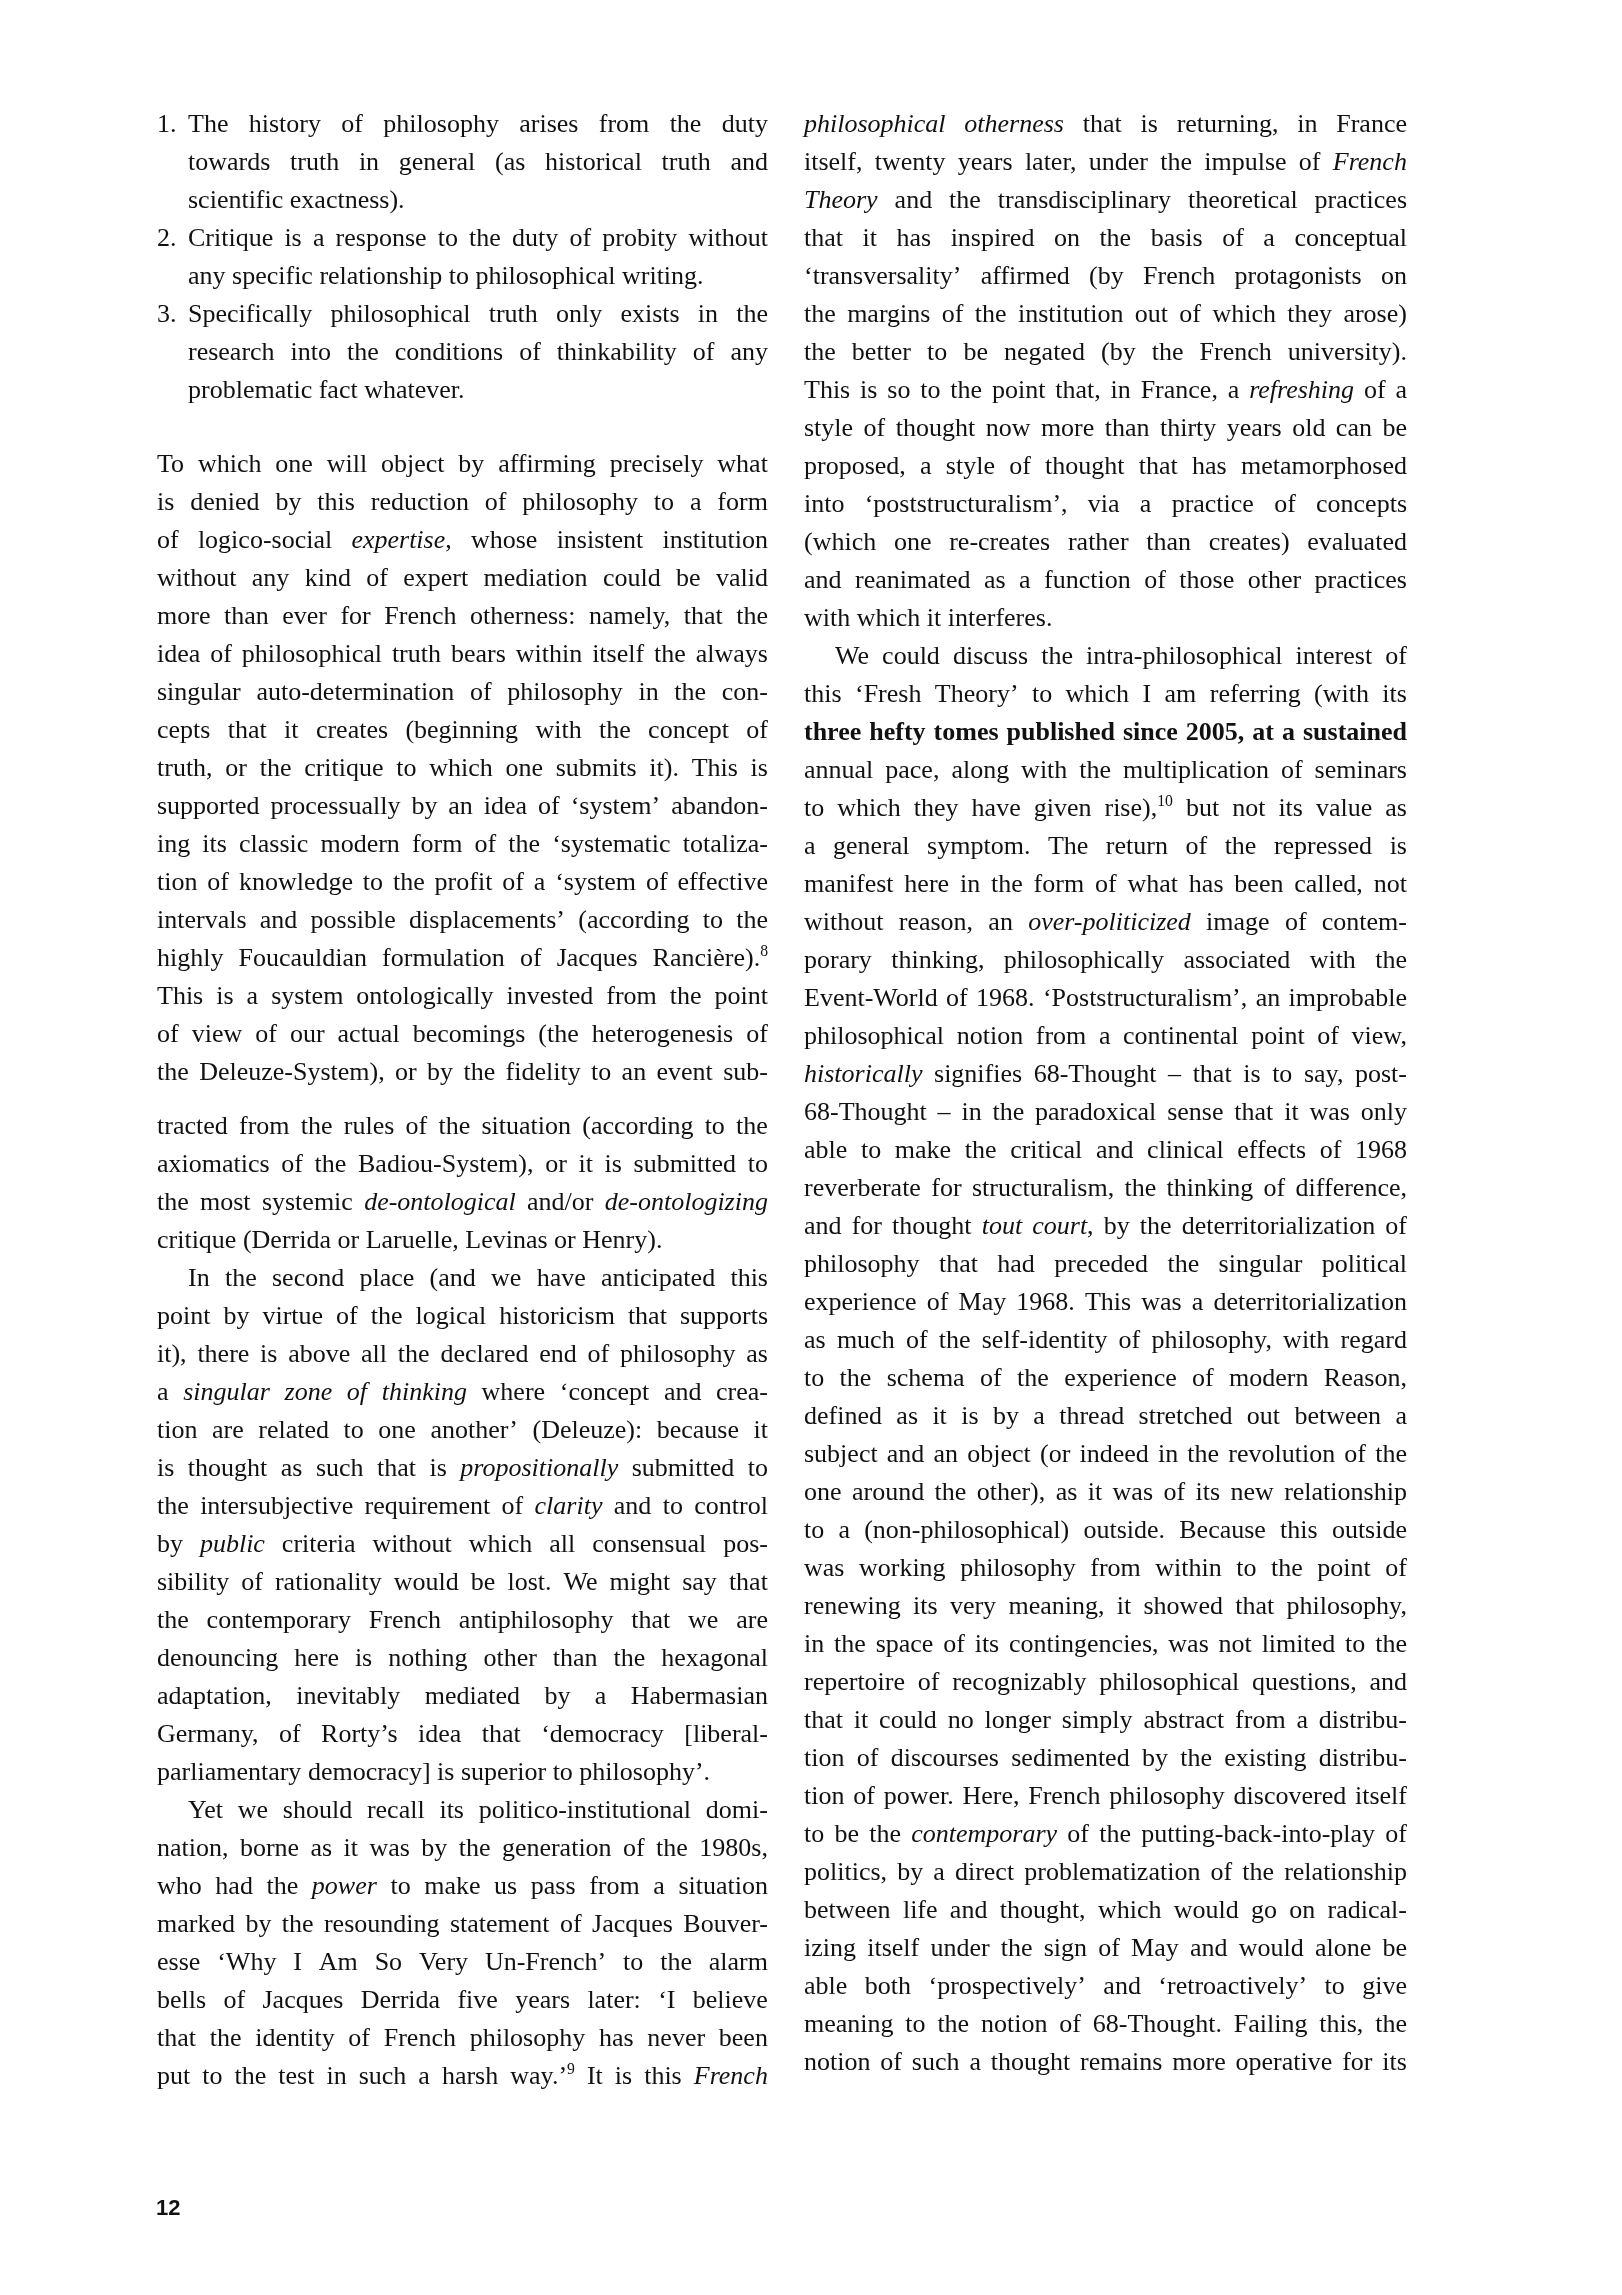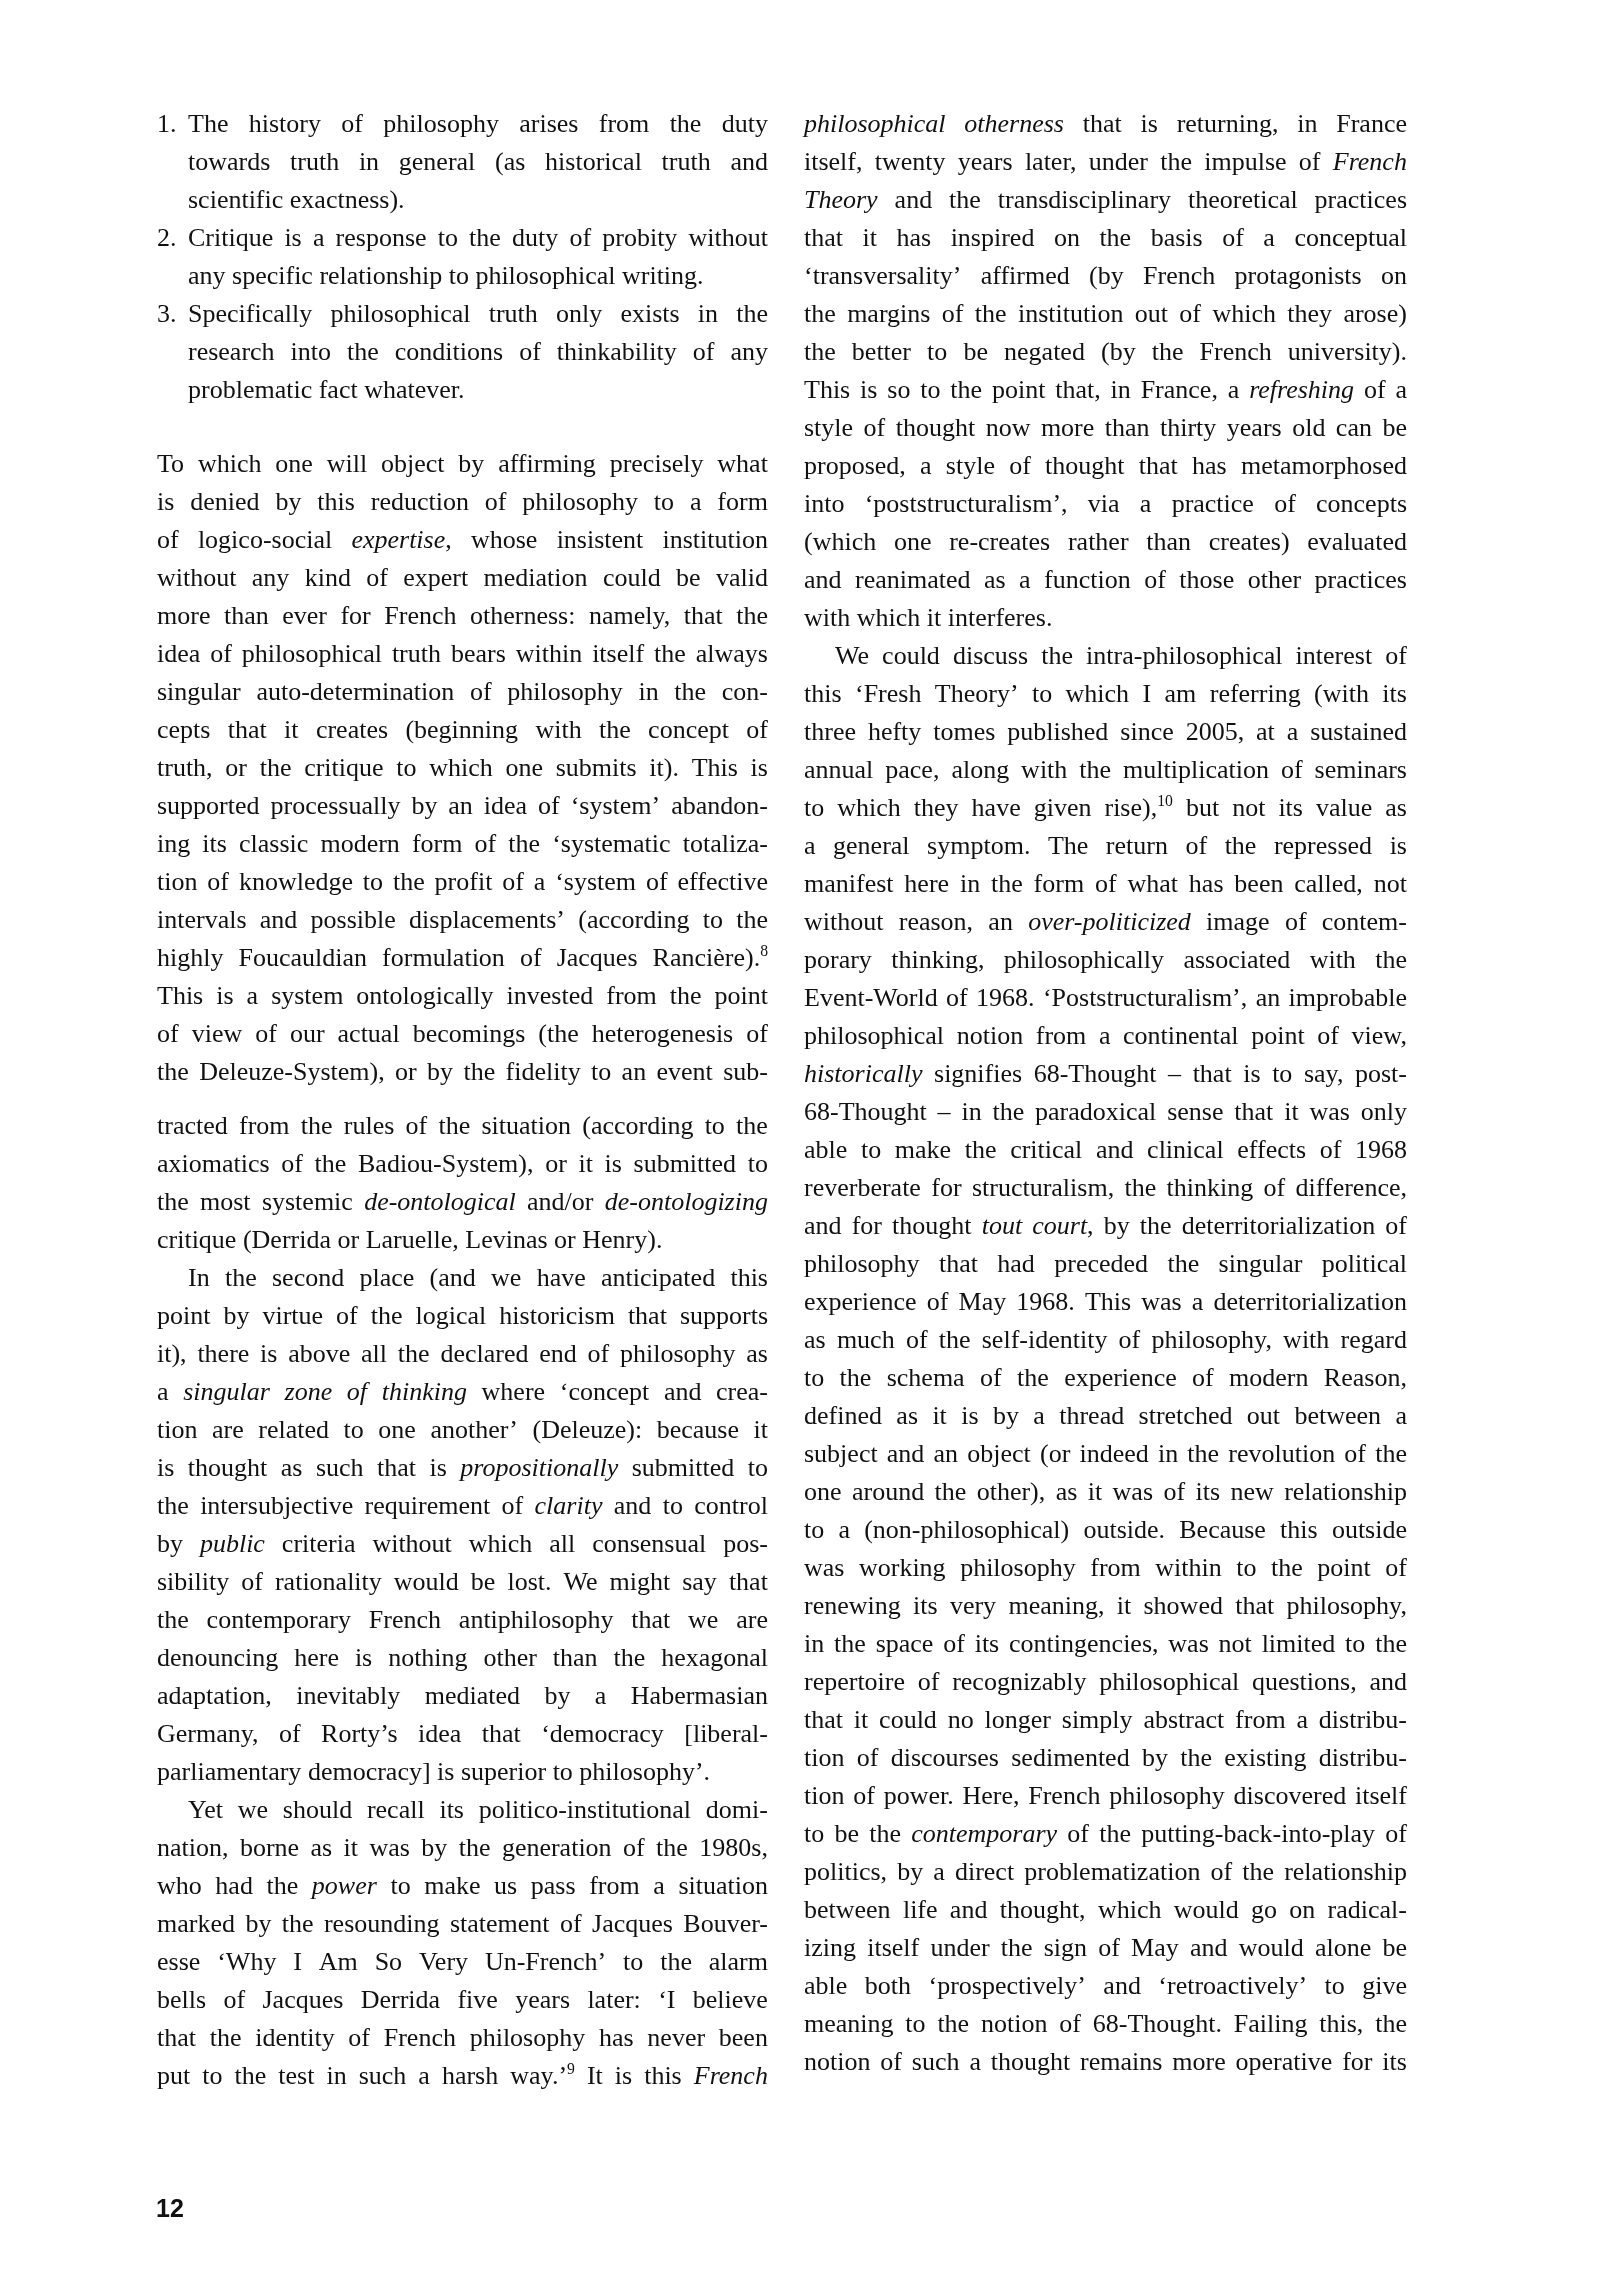--- a/index.html
+++ b/index.html
@@ -14,21 +14,21 @@
   }
   .col-left  { left: 157px;  top: 105px; width: 611px; }
   .col-right { left: 804px; top: 105px; width: 603px; }
   .list-item { position: relative; }
   .list-num { position: absolute; left: 0; }
   i, em { font-style: italic; }
   sup { font-size: 15.7px; line-height: 0; vertical-align: 10.5px; }
   .page-number {
     position: absolute; left: 156px; top: 2193px;
     font-family: "Liberation Sans", "DejaVu Sans", sans-serif;
-    font-weight: bold; font-size: 25px; line-height: 30px; color: #111111;
+    font-weight: bold; font-size: 22px; line-height: 30px; color: #111111;
   }
   .justify-line { display: flex; justify-content: space-between; white-space: nowrap; }
   .justify-line.last { justify-content: flex-start; gap: 6.5px; }
 </style>
 </head>
 <body>
 
 <div class="page">
   <div class="col col-left" id="col-left">
       <div class="list-item">
@@ -738,21 +738,21 @@
           <span>‘Fresh</span>
           <span>Theory’</span>
           <span>to</span>
           <span>which</span>
           <span>I</span>
           <span>am</span>
           <span>referring</span>
           <span>(with</span>
           <span>its</span>
         </div>
-        <div class="justify-line" style="height: 38px;">
+        <div class="justify-line" style="height: 38px; font-weight: bold;">
           <span>three</span>
           <span>hefty</span>
           <span>tomes</span>
           <span>published</span>
           <span>since</span>
           <span>2005,</span>
           <span>at</span>
           <span>a</span>
           <span>sustained</span>
         </div>

